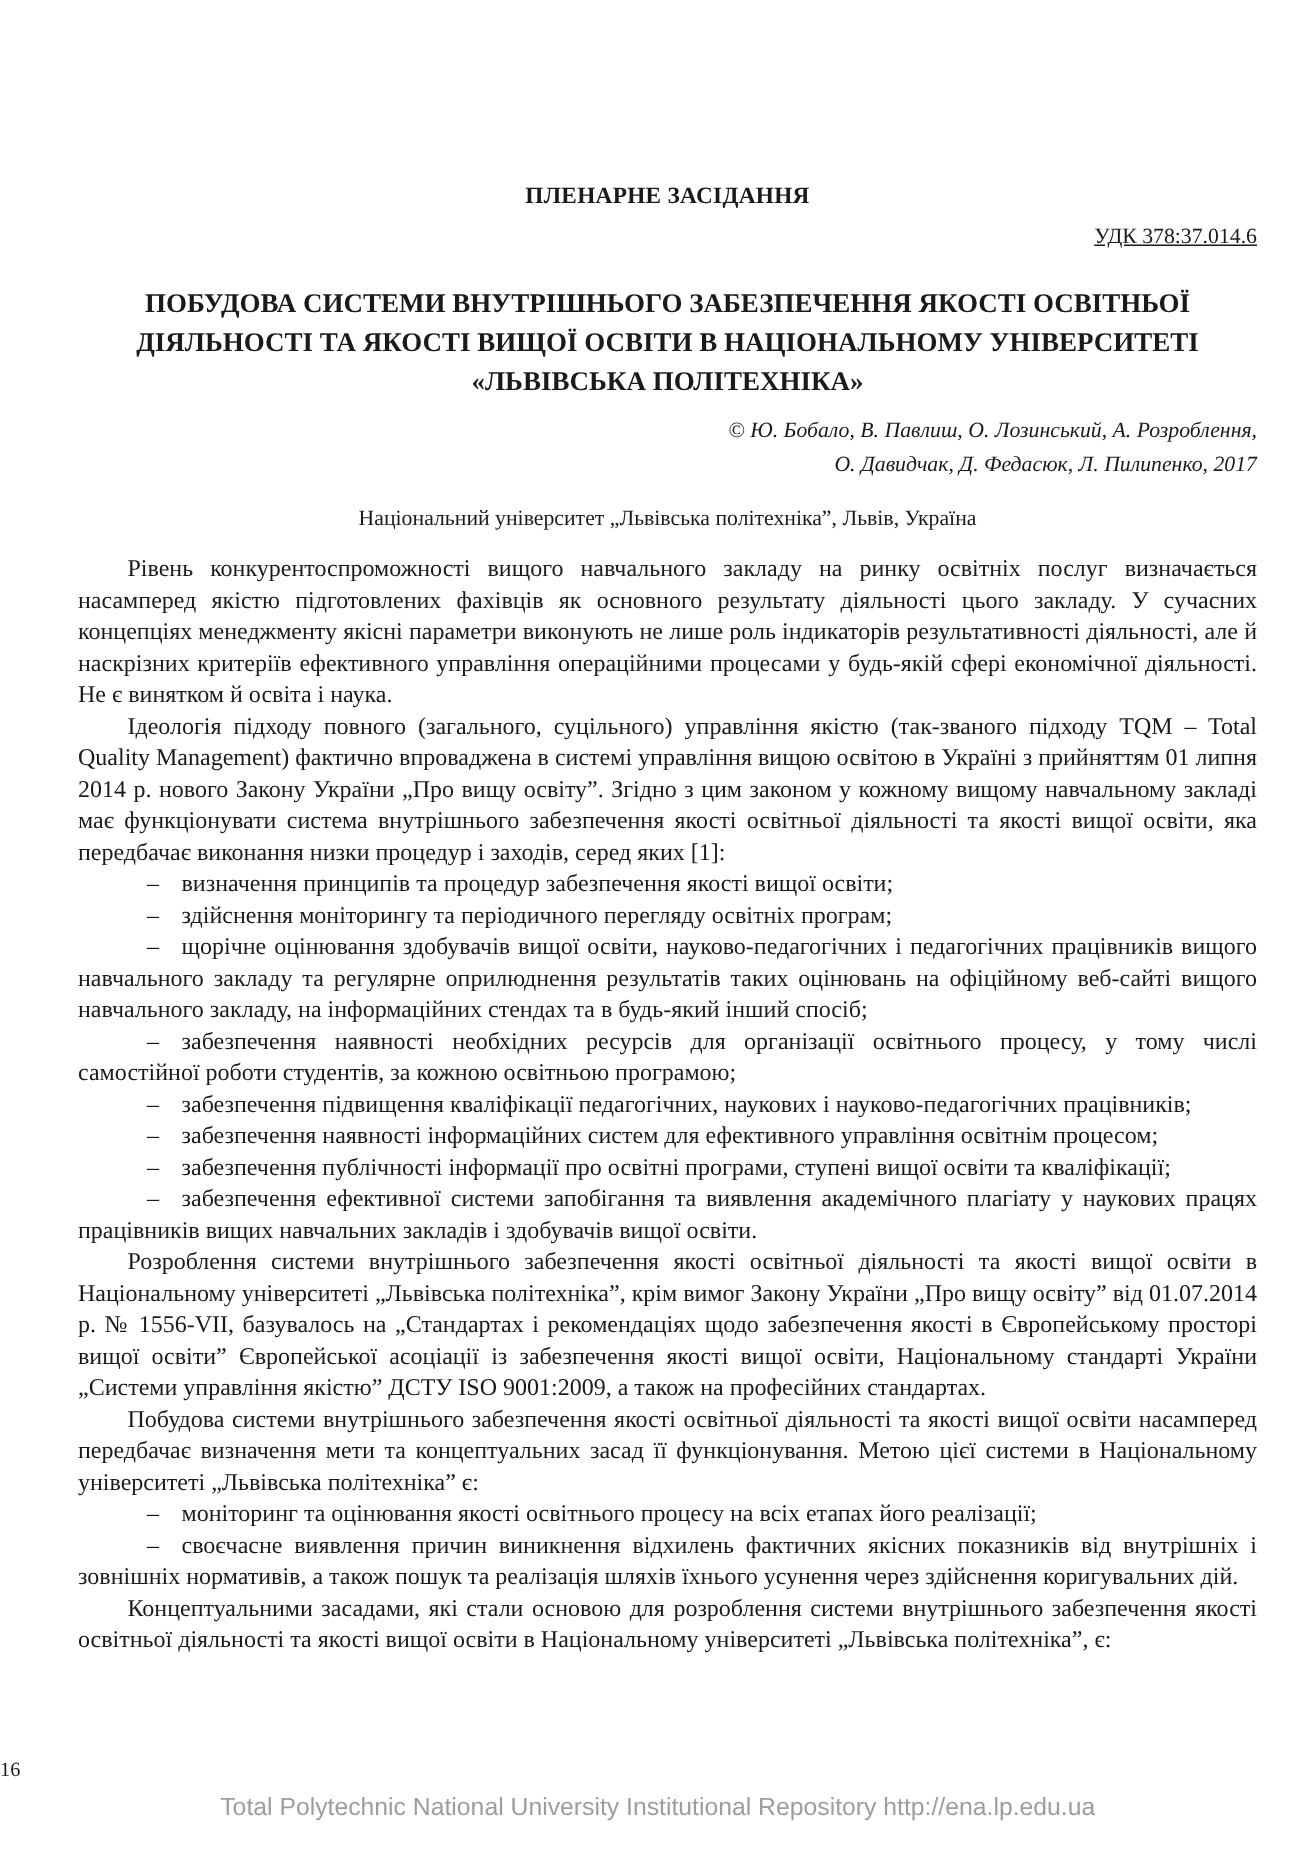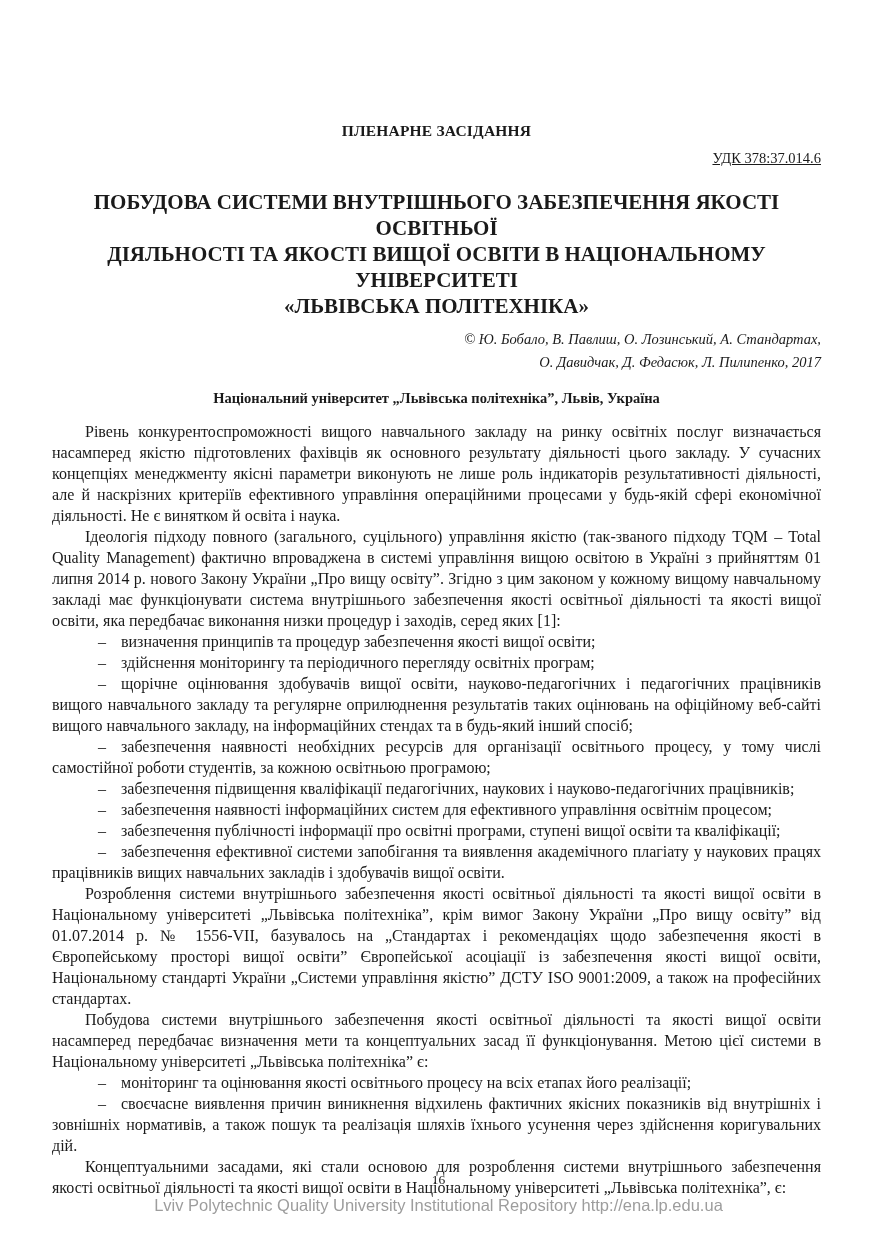--- a/index.html
+++ b/index.html
@@ -7,21 +7,21 @@
     padding: 0;
     background: #ffffff;
   }
   .page {
     position: relative;
     width: 877px;
     height: 1240px;
     margin: 0 auto;
     background: #ffffff;
     box-sizing: border-box;
-    padding: 121px 56px 0 52px;
+    padding: 121px 39px 0 52px;
     font-family: "Liberation Serif", "DejaVu Serif", serif;
     color: #1a1a1a;
     overflow: hidden;
   }
   .section-header {
     text-align: center;
     font-weight: bold;
     font-size: 15.5px;
     line-height: 19px;
     letter-spacing: 0.2px;
@@ -30,36 +30,35 @@
     text-align: right;
     font-size: 14.5px;
     margin-top: 9px;
     line-height: 18px;
     text-decoration: underline;
   }
   .article-title {
     margin-top: 22px;
     text-align: center;
     font-weight: bold;
-    font-size: 21px;
+    font-size: 18px;
     line-height: 26px;
   }
   .authors {
     margin-top: 9px;
     text-align: right;
     font-style: italic;
     font-size: 14.5px;
     line-height: 23px;
   }
   .affiliation {
     margin-top: 15px;
     text-align: center;
     font-size: 14.5px;
     line-height: 19px;
-    font-weight: bold;
   }
   .body-text {
     margin-top: 13px;
     font-size: 16px;
     line-height: 21px;
   }
   .body-text p {
     margin: 0;
     text-align: justify;
   }
@@ -70,21 +69,21 @@
     text-indent: 46px;
   }
   .bullet .dash {
     margin-right: 15px;
   }
   .page-number {
     position: absolute;
     top: 1172px;
     left: 0;
     width: 100%;
-    text-align: center;
+    text-align: left;
     font-size: 13.5px;
     color: #1a1a1a;
   }
   .repository-line {
     position: absolute;
     top: 1196px;
     left: 0;
     width: 100%;
     text-align: center;
     font-family: "Liberation Sans", "DejaVu Sans", sans-serif;
@@ -101,21 +100,21 @@
 
   <div class="udc">УДК 378:37.014.6</div>
 
   <div class="article-title">
     <div>ПОБУДОВА СИСТЕМИ ВНУТРІШНЬОГО ЗАБЕЗПЕЧЕННЯ ЯКОСТІ ОСВІТНЬОЇ</div>
     <div>ДІЯЛЬНОСТІ ТА ЯКОСТІ ВИЩОЇ ОСВІТИ В НАЦІОНАЛЬНОМУ УНІВЕРСИТЕТІ</div>
     <div>«ЛЬВІВСЬКА ПОЛІТЕХНІКА»</div>
   </div>
 
   <div class="authors">
-    <div>© Ю. Бобало, В. Павлиш, О. Лозинський, А. Стандартах,</div>
+    <div>© Ю. Бобало, В. Павлиш, О. Лозинський, А. Розроблення,</div>
     <div>О. Давидчак, Д. Федасюк, Л. Пилипенко, 2017</div>
   </div>
 
   <div class="affiliation">Національний університет „Львівська політехніка”, Львів, Україна</div>
 
   <div class="body-text" id="body-text">
       <p class="para">Рівень конкурентоспроможності вищого навчального закладу на ринку освітніх послуг визначається насамперед якістю підготовлених фахівців як основного результату діяльності цього закладу. У сучасних концепціях менеджменту якісні параметри виконують не лише роль індикаторів результативності діяльності, але й наскрізних критеріїв ефективного управління операційними процесами у будь-якій сфері економічної діяльності. Не є винятком й освіта і наука.</p>
       <p class="para">Ідеологія підходу повного (загального, суцільного) управління якістю (так-званого підходу TQM – Total Quality Management) фактично впроваджена в системі управління вищою освітою в Україні з прийняттям 01 липня 2014 р. нового Закону України „Про вищу освіту”. Згідно з цим законом у кожному вищому навчальному закладі має функціонувати система внутрішнього забезпечення якості освітньої діяльності та якості вищої освіти, яка передбачає виконання низки процедур і заходів, серед яких [1]:</p>
       <p class="bullet"><span class="dash">–</span><span>визначення принципів та процедур забезпечення якості вищої освіти;</span></p>
       <p class="bullet"><span class="dash">–</span><span>здійснення моніторингу та періодичного перегляду освітніх програм;</span></p>
@@ -127,15 +126,15 @@
       <p class="bullet"><span class="dash">–</span><span>забезпечення ефективної системи запобігання та виявлення академічного плагіату у наукових працях працівників вищих навчальних закладів і здобувачів вищої освіти.</span></p>
       <p class="para">Розроблення системи внутрішнього забезпечення якості освітньої діяльності та якості вищої освіти в Національному університеті „Львівська політехніка”, крім вимог Закону України „Про вищу освіту” від 01.07.2014 р. № 1556-VII, базувалось на „Стандартах і рекомендаціях щодо забезпечення якості в Європейському просторі вищої освіти” Європейської асоціації із забезпечення якості вищої освіти, Національному стандарті України „Системи управління якістю” ДСТУ ISO 9001:2009, а також на професійних стандартах.</p>
       <p class="para">Побудова системи внутрішнього забезпечення якості освітньої діяльності та якості вищої освіти насамперед передбачає визначення мети та концептуальних засад її функціонування. Метою цієї системи в Національному університеті „Львівська політехніка” є:</p>
       <p class="bullet"><span class="dash">–</span><span>моніторинг та оцінювання якості освітнього процесу на всіх етапах його реалізації;</span></p>
       <p class="bullet"><span class="dash">–</span><span>своєчасне виявлення причин виникнення відхилень фактичних якісних показників від внутрішніх і зовнішніх нормативів, а також пошук та реалізація шляхів їхнього усунення через здійснення коригувальних дій.</span></p>
       <p class="para">Концептуальними засадами, які стали основою для розроблення системи внутрішнього забезпечення якості освітньої діяльності та якості вищої освіти в Національному університеті „Львівська політехніка”, є:</p>
     </div>
 
   <div class="page-number">16</div>
 
-  <div class="repository-line">Lviv Polytechnic Quality University Institutional Repository http://ena.lp.edu.ua</div>
+  <div class="repository-line">Total Polytechnic National University Institutional Repository http://ena.lp.edu.ua</div>
 
 </div>
 
 </body></html>

